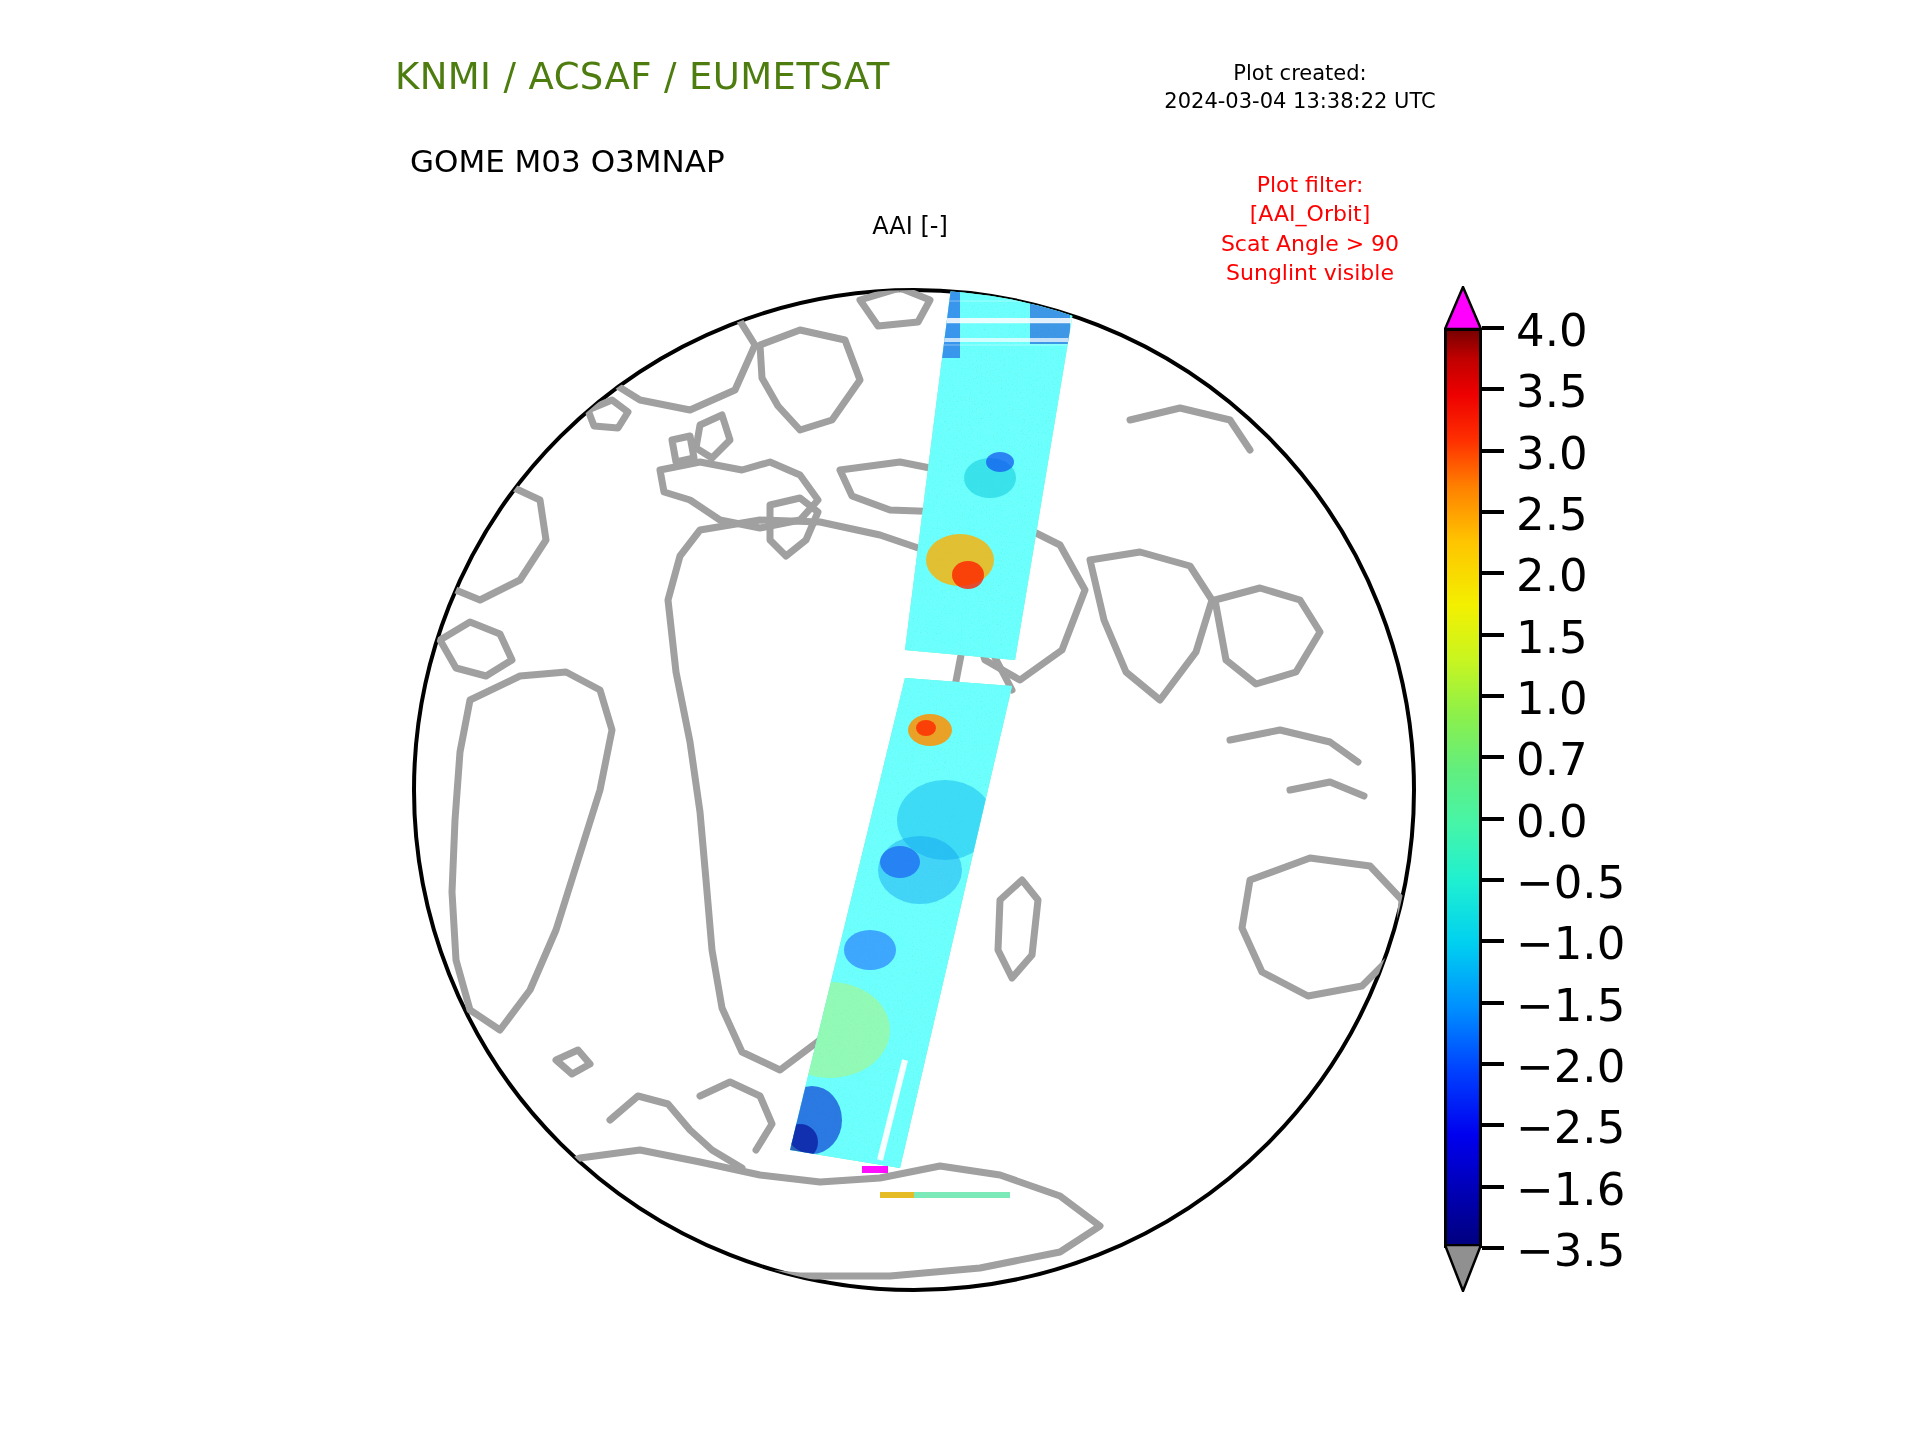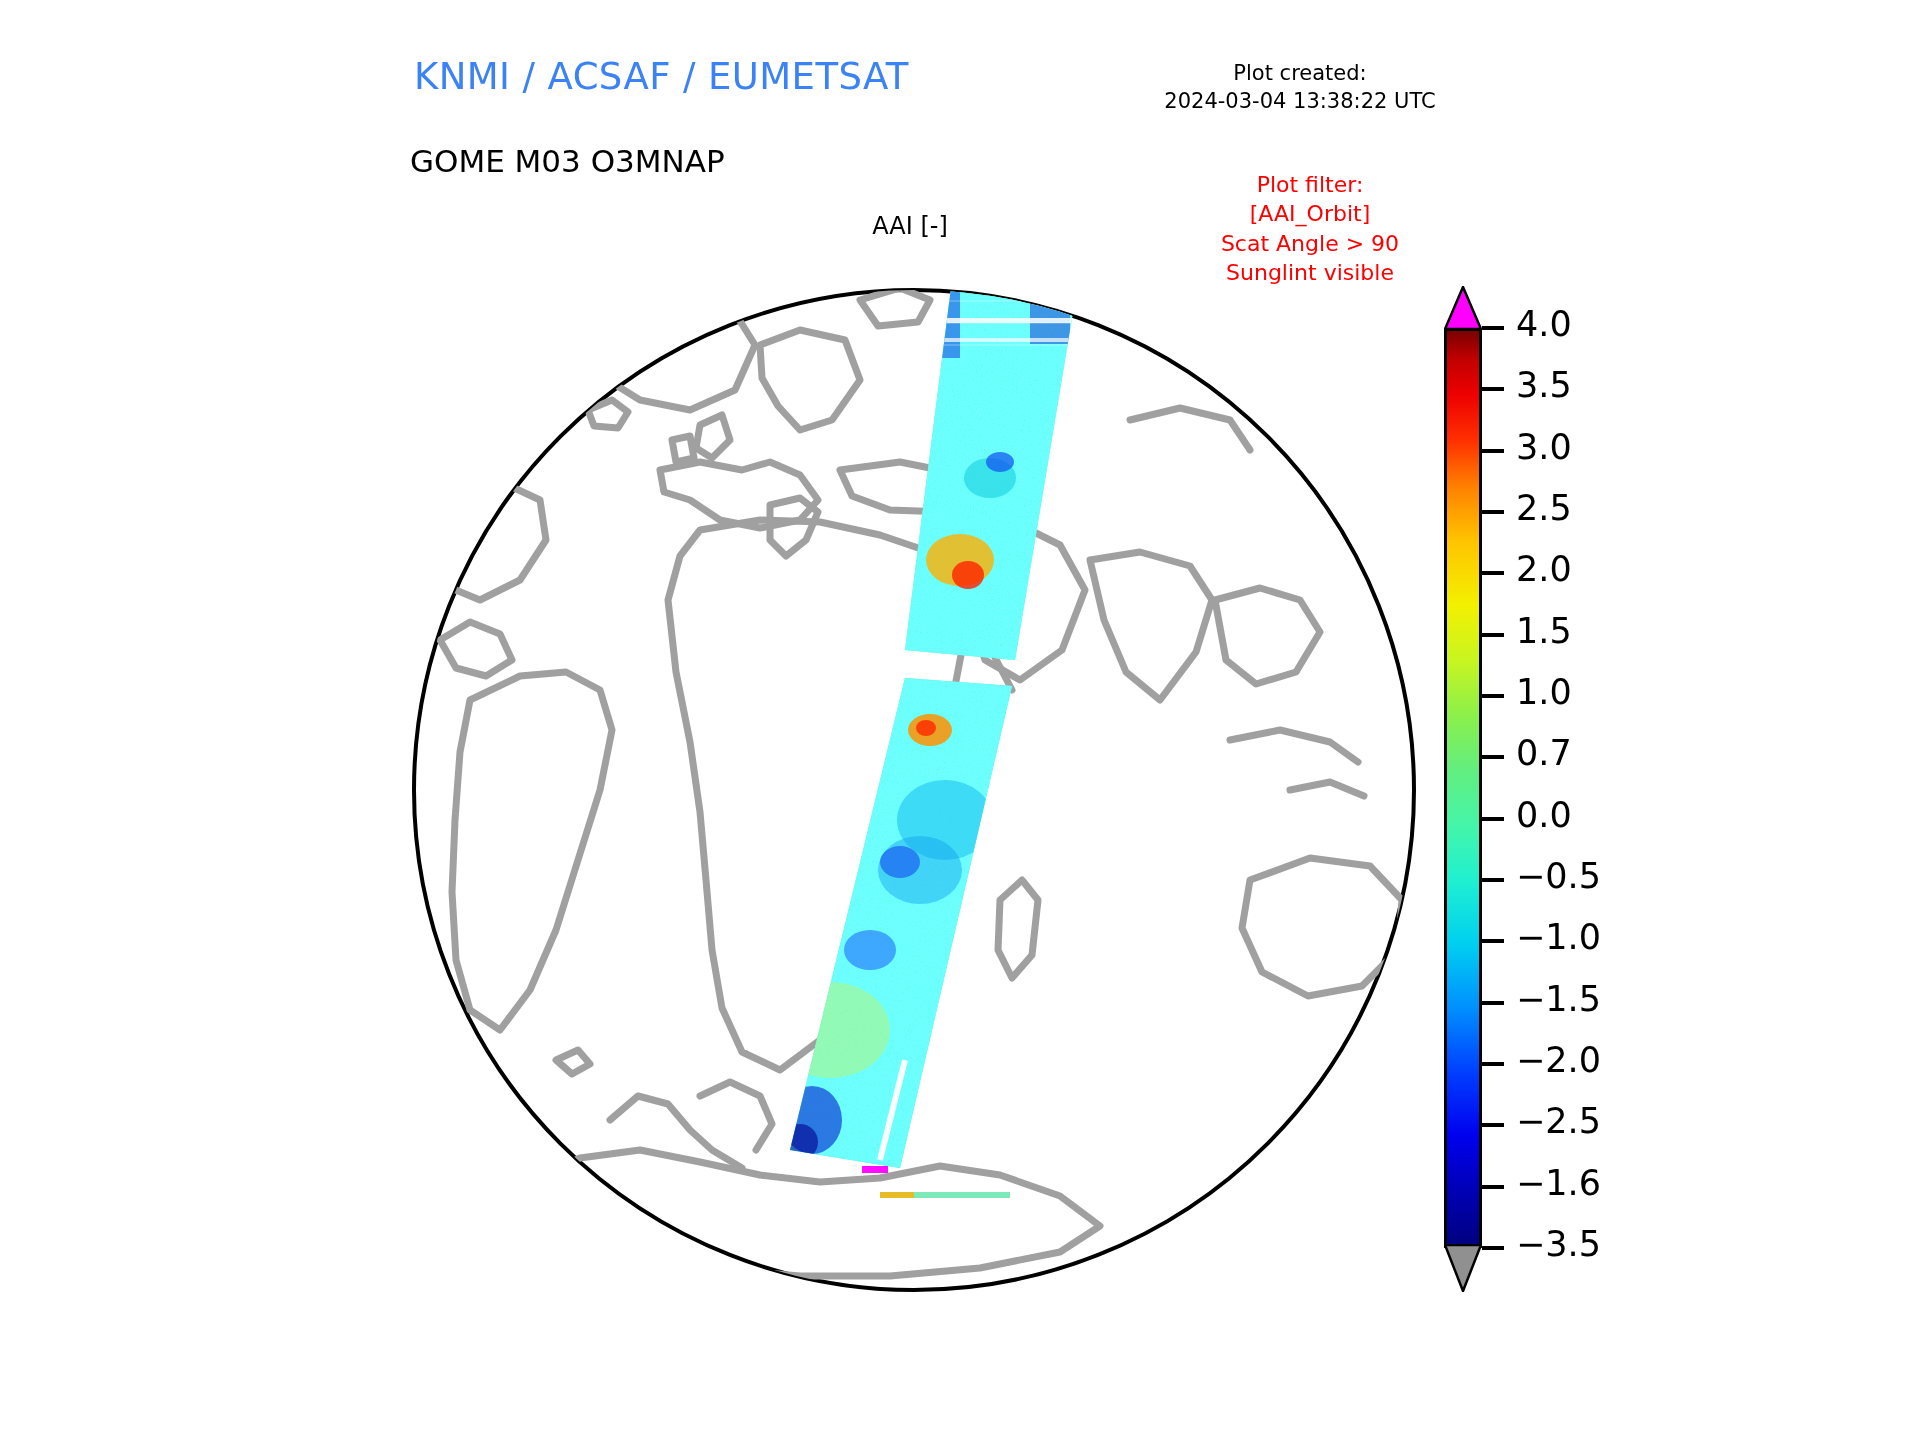--- a/index.html
+++ b/index.html
@@ -1,19 +1,19 @@
 <!DOCTYPE html>
 <html><head>
 <meta charset="utf-8">
 <style>
   html,body{margin:0;padding:0;background:#ffffff;}
   body{width:1920px;height:1440px;position:relative;overflow:hidden;
        font-family:"DejaVu Sans","Liberation Sans",sans-serif;color:#000;}
 
-  .hdr-org{position:absolute;left:414px;top:55px;font-size:37px;color:#3b82f6;
+  .hdr-org{position:absolute;left:395px;top:55px;font-size:37px;color:#4d7c0f;
            letter-spacing:.4px;white-space:nowrap;}
   .hdr-created{position:absolute;left:1155px;top:60px;width:290px;text-align:center;
                font-size:21px;line-height:1.32;white-space:nowrap;}
   .hdr-created div{white-space:nowrap;}
 
   .meta{position:absolute;left:410px;top:140px;font-size:31px;line-height:1.38;}
   .meta div{white-space:nowrap;}
 
   .plot-title{position:absolute;left:560px;top:212px;width:700px;text-align:center;
               font-size:24px;white-space:nowrap;}
@@ -46,21 +46,21 @@
              #ff8000 83%,
              #ff3000 88%,
              #ee0000 93%,
              #c00000 97%,
              #7a0000 100%);}
   .cb-over{position:absolute;left:12px;top:8px;width:38px;height:44px;}
   .cb-under{position:absolute;left:12px;top:966px;width:38px;height:48px;}
   .cb-ticks{position:absolute;left:50px;top:50px;width:240px;height:920px;}
   .tick{position:absolute;left:0;height:0;}
   .tick i{position:absolute;left:0;top:-2px;width:22px;height:4px;background:#000;display:block;}
-  .tick span{position:absolute;left:34px;top:-24px;font-size:35px;white-space:nowrap;}
+  .tick span{position:absolute;left:34px;top:-24px;font-size:45px;white-space:nowrap;}
 </style>
 </head>
 <body>
 
 <div class="hdr-org">KNMI / ACSAF / EUMETSAT</div>
 
 <div class="hdr-created">
   <div>Plot created:</div>
   <div>2024-03-04 13:38:22 UTC</div>
 </div>

